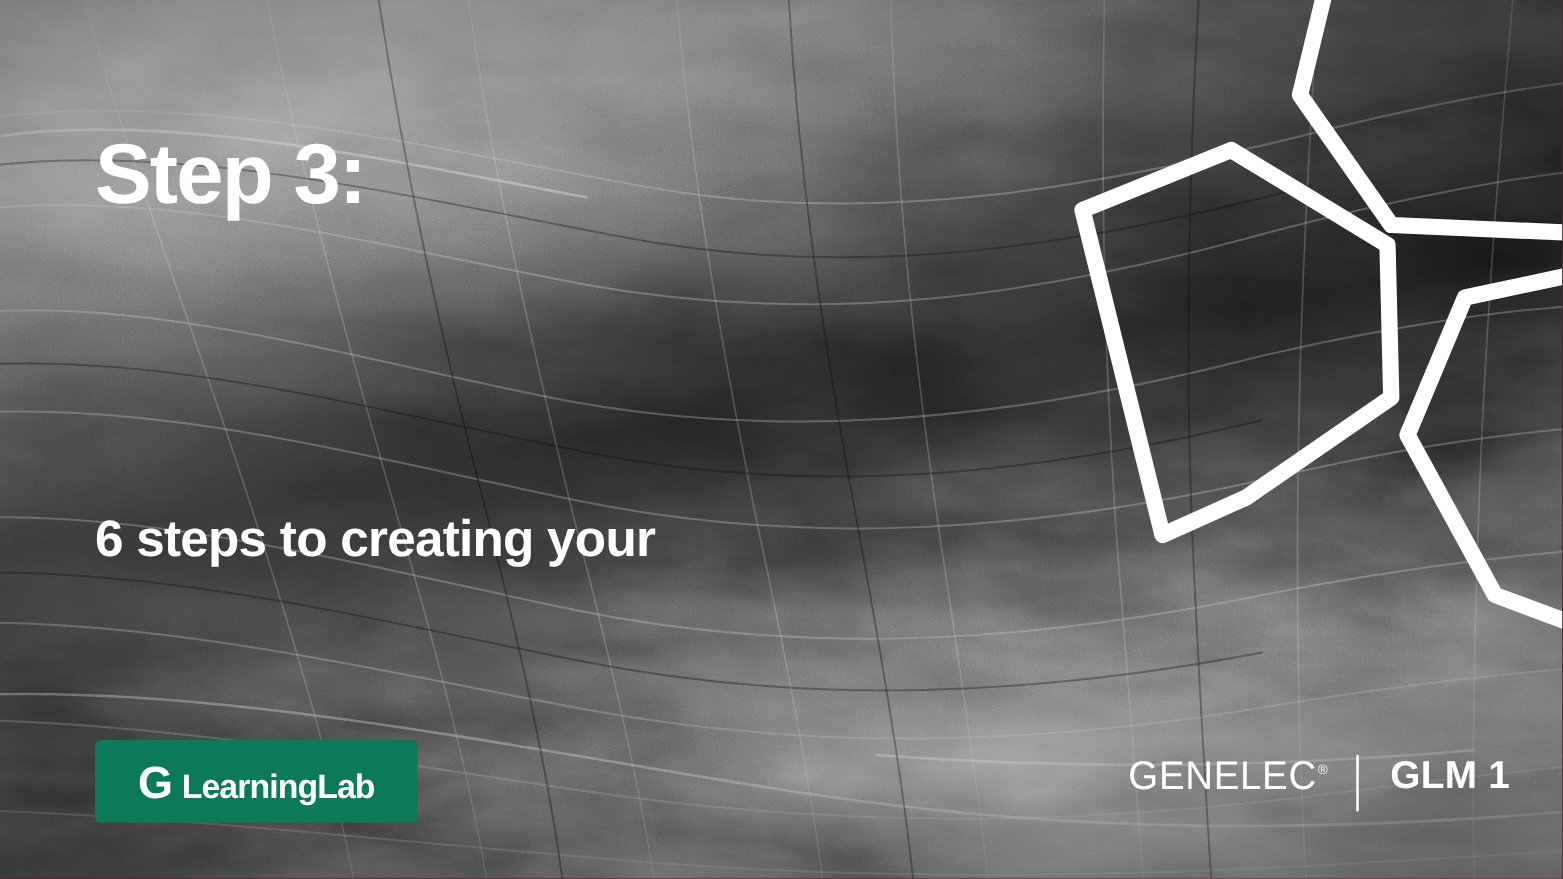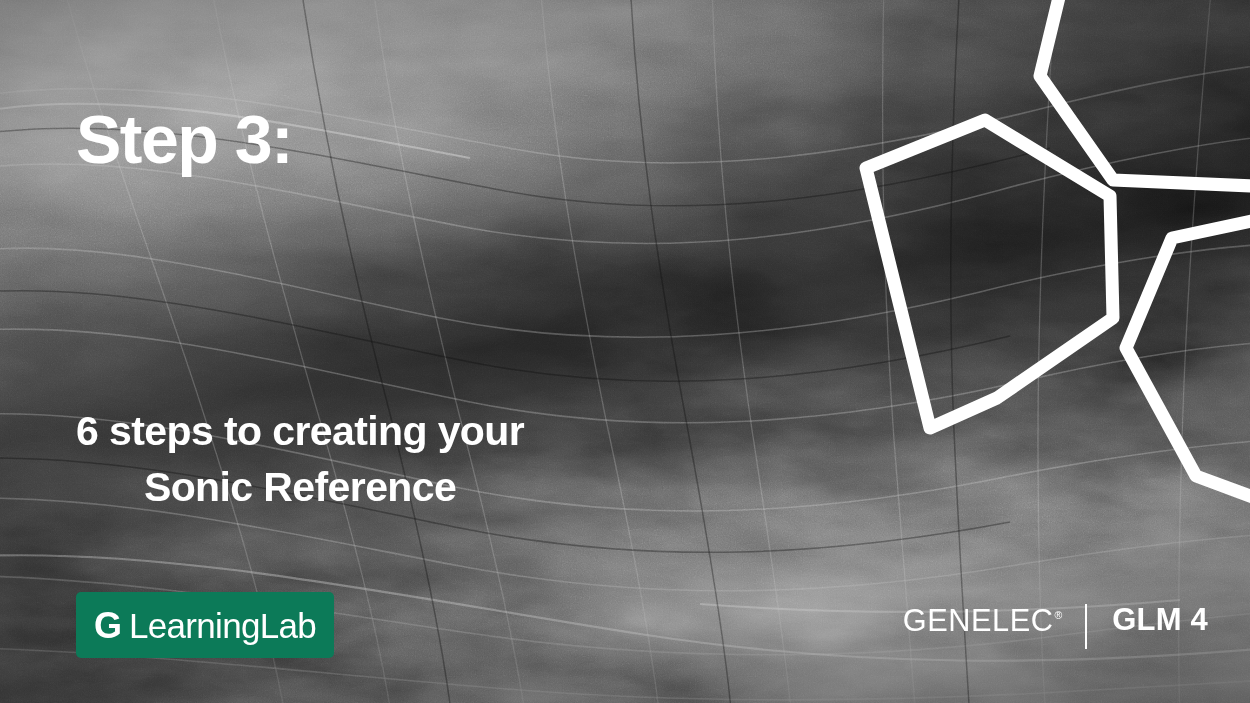--- a/index.html
+++ b/index.html
@@ -110,22 +110,22 @@
     transform: translateY(1px);
   }
   #learninglab-g {
     font-size: 36px;
     font-weight: 700;
     color: #ffffff;
     letter-spacing: 0px;
     line-height: 1;
   }
   #learninglab-wordmark {
-    font-size: 35px;
-    font-weight: 400;
+    font-size: 27px;
+    font-weight: 700;
     color: #ffffff;
     letter-spacing: -0.7px;
     line-height: 1;
     margin-left: 7px;
   }
 
   
   #brand-lockup {
     position: absolute;
     right: 42px;
@@ -258,31 +258,30 @@
       <path d="M1266,218 L1172,238 L1126,348 L1196,476 L1266,502"></path>
     </g>
   </svg>
 
   <div class="text-layer" id="title-block">
     <h1 id="title-line-1">Step 3:</h1>
   </div>
 
   <div class="text-layer" id="subtitle-block">
     <p class="subtitle-line">6 steps to creating your</p>
-    <p class="subtitle-line">Sonic Reference</p>
   </div>
 
   <div id="learninglab-badge">
     <div id="learninglab-lockup">
       <span id="learninglab-g">G</span>
       <span id="learninglab-wordmark">LearningLab</span>
     </div>
   </div>
 
   <div id="brand-lockup">
     <span id="genelec-wordmark">
       <span>GENELEC</span><span id="genelec-registered">®</span>
     </span>
     <span id="brand-divider"></span>
-    <span id="glm-wordmark">GLM 4</span>
+    <span id="glm-wordmark">GLM 1</span>
   </div>
 
 </div>
 
 </body></html>

